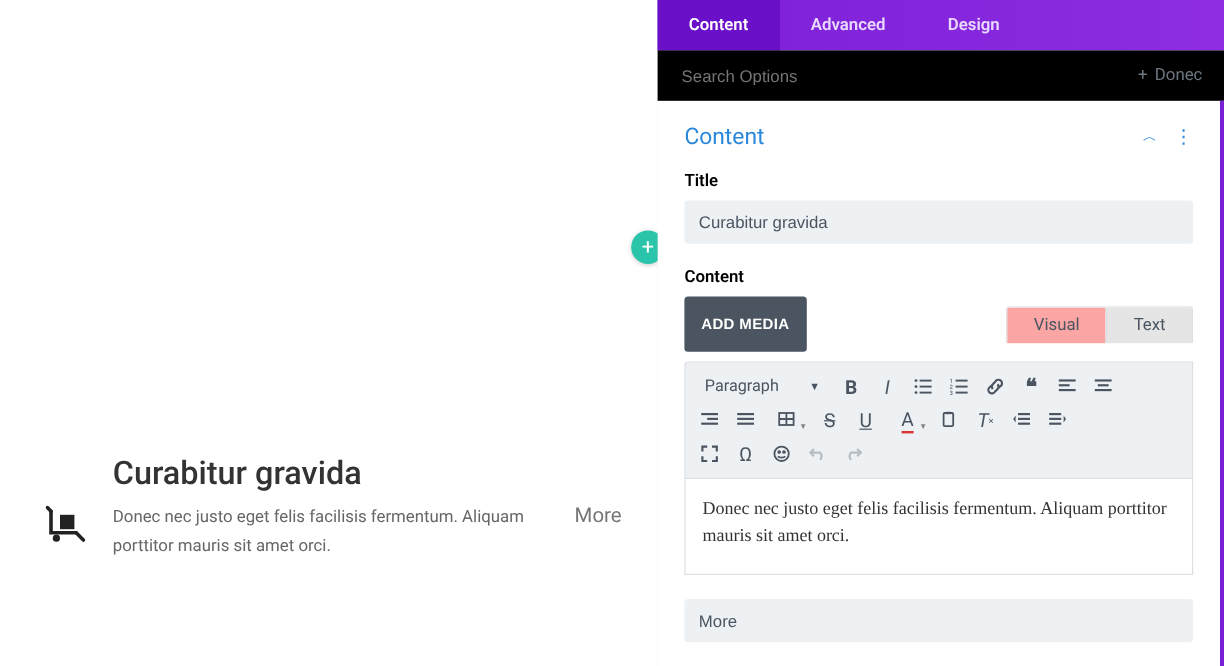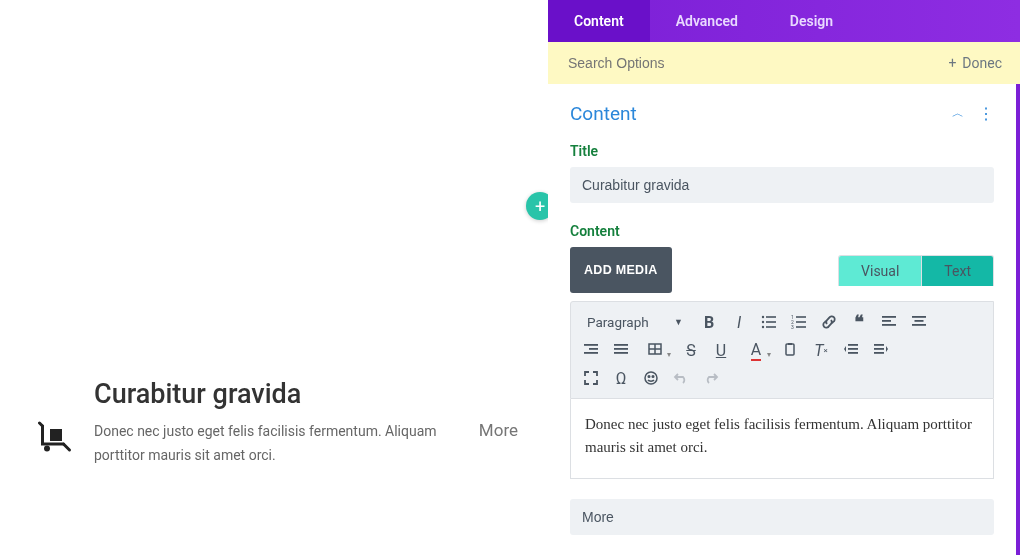--- a/index.html
+++ b/index.html
@@ -9,38 +9,38 @@
 .blurb { position: absolute; left: 38px; top: 378px; display: flex; align-items: flex-start; gap: 20px; width: 480px; }
 .blurb-icon { width: 36px; height: 36px; flex-shrink: 0; margin-top: 42px; }
 .blurb-body { flex: 1; }
 .blurb-title { font-size: 27px; font-weight: 500; color: #333; margin-bottom: 10px; }
 .blurb-text { font-size: 14px; line-height: 1.7; color: #666; }
 .blurb-more { font-size: 17px; color: #767676; margin-left: 22px; margin-top: 42px; cursor: pointer; }
 .settings-pane { width: 472px; height: 555px; background: #f1f3f6; display: flex; flex-direction: column; position: relative; }
 .tabbar { height: 42px; background: #8e2de2; background: linear-gradient(90deg, #7b1fd6 0%, #8e2de2 100%); display: flex; align-items: stretch; }
 .tab { padding: 0 26px; display: flex; align-items: center; font-size: 14px; font-weight: 600; color: #e9d9ff; cursor: pointer; }
 .tab.active { background: #6a10c9; color: #fff; }
-.searchbar { height: 42px; background: #fef9c3; display: flex; align-items: center; padding: 0 10px 0 20px; }
+.searchbar { height: 42px; background: #000000; display: flex; align-items: center; padding: 0 10px 0 20px; }
 .search-input { flex: 1; border: none; background: transparent; font-size: 14px; color: #888; outline: none; }
 .filter-btn { display: flex; align-items: center; gap: 6px; font-size: 14px; color: #6c7781; cursor: pointer; padding: 4px 8px; }
 .panel { background: #fff; margin: 0; padding: 18px 22px 20px; overflow: auto; flex: 1; border-right: 4px solid #7b1fd6; }
 .section-header { display: flex; align-items: center; justify-content: space-between; margin-bottom: 18px; }
 .section-title { font-size: 19px; color: #2b87da; font-weight: 400; }
 .section-actions { display: flex; align-items: center; gap: 14px; }
 .chev-up { color: #2b87da; font-size: 12px; cursor: pointer; }
 .dots { color: #2b87da; font-size: 16px; cursor: pointer; line-height: 1; }
-.field-label { font-size: 14px; font-weight: 600; color: #15803d; margin-bottom: 8px; }
+.field-label { font-size: 14px; font-weight: 600; color: #000000; margin-bottom: 8px; }
 .field-input { width: 100%; background: #eef1f4; border: none; border-radius: 3px; padding: 10px 12px; font-size: 14px; color: #4a5561; outline: none; }
 .field-block { margin-bottom: 20px; }
 .media-row { display: flex; align-items: center; justify-content: space-between; margin-bottom: 8px; }
 .add-media-btn { background: #4a5561; color: #fff; border: none; border-radius: 3px; padding: 16px 14px; font-size: 12.5px; font-weight: 700; letter-spacing: 0.3px; cursor: pointer; }
 .vt-tabs { display: flex; border: 1px solid #dcdfe3; border-bottom: none; border-radius: 3px 3px 0 0; overflow: hidden; }
-.vt-tab { padding: 7px 22px; font-size: 14px; color: #4a5561; cursor: pointer; background: #14b8a6; }
+.vt-tab { padding: 7px 22px; font-size: 14px; color: #4a5561; cursor: pointer; background: #e5e5e5; }
 .vt-tab + .vt-tab { border-left: 1px solid #dcdfe3; }
-.vt-tab.active { background: #5eead4; }
+.vt-tab.active { background: #fca5a5; }
 .toolbar { background: #eef1f4; border: 1px solid #dcdfe3; border-radius: 3px 0 0 0; padding: 6px 8px; }
 .tb-row { display: flex; gap: 6px; flex-wrap: wrap; padding: 3px 0; }
 .para-dd { display: flex; align-items: center; gap: 6px; padding: 2px 8px; font-size: 13.5px; color: #4a5561; cursor: pointer; min-width: 112px; justify-content: space-between; }
 .tb-btn { width: 24px; height: 22px; display: flex; align-items: center; justify-content: center; color: #4a5561; cursor: pointer; border-radius: 2px; }
 .tb-btn.dd { width: 34px; position: relative; }
 .tb-btn.dd::after { content: "▾"; font-size: 8px; position: absolute; right: 2px; bottom: 2px; color: #888; }
 .tb-btn svg { width: 16px; height: 16px; }
 .tb-btn.faded { color: #b8bdc4; }
 .editor-area { border: 1px solid #dcdfe3; border-top: none; background: #fff; padding: 14px 14px; font-family: Georgia, "Times New Roman", serif; font-size: 15px; line-height: 1.55; color: #333; min-height: 80px; }
 </style>

